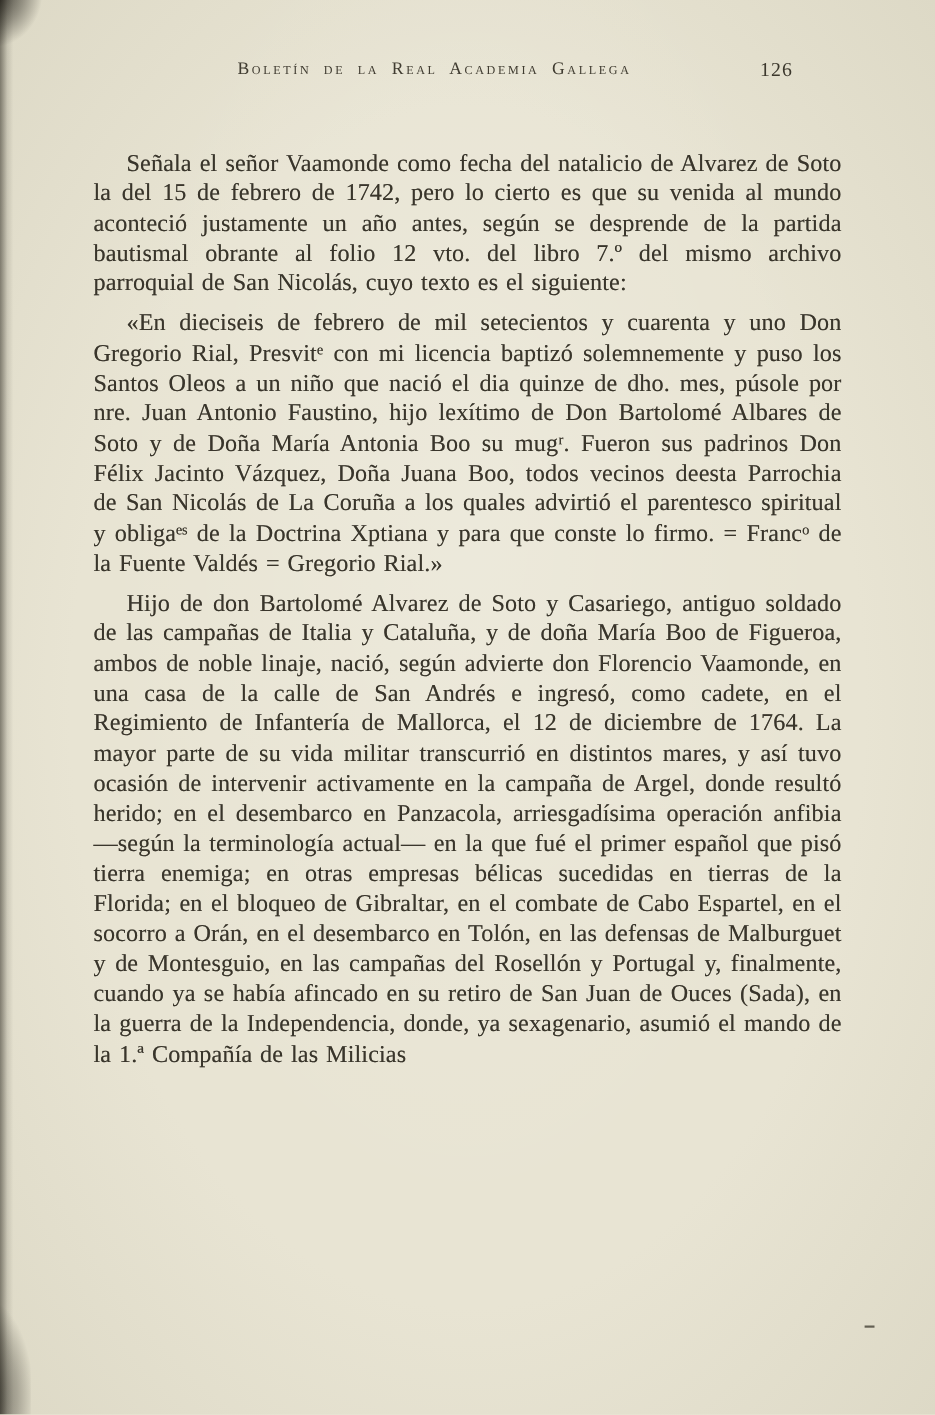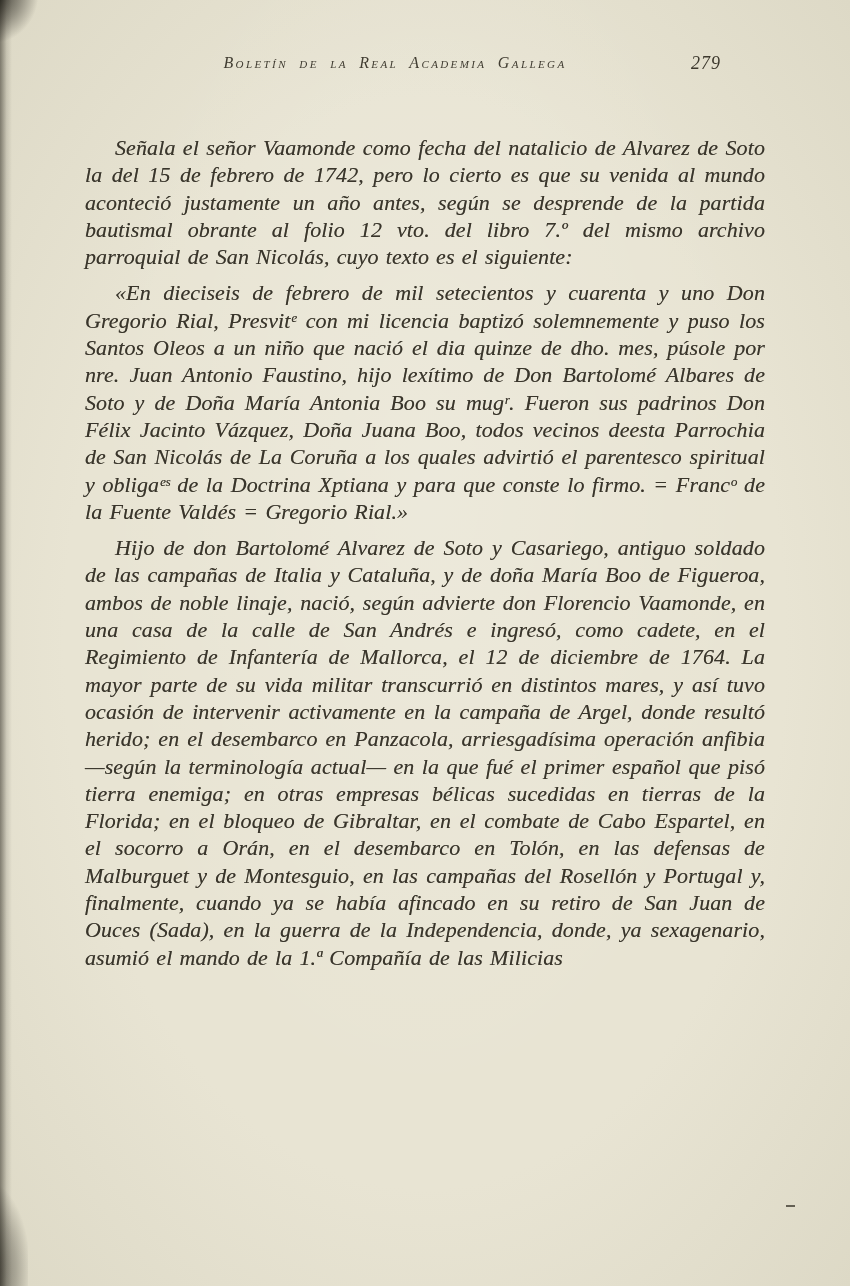--- a/index.html
+++ b/index.html
@@ -50,21 +50,20 @@
     width: 9px; height: 2px;
     background: rgba(57,53,43,0.75);
     pointer-events: none;
   }
   
   .content {
     position: absolute;
     left: 85px;
     right: 85px;
     top: 0;
-    font-style: italic;
   }
   .page-header {
     position: relative;
     margin-top: 54px;
     height: 24px;
   }
   .header-title {
     display: block;
     text-align: center;
     font-variant: small-caps;
@@ -104,21 +103,21 @@
 
   <div class="edge-left"></div>
   <div class="corner-top-left"></div>
   <div class="corner-bottom-left"></div>
   <div class="stray-mark"></div>
 
   <div class="content">
 
     <header class="page-header">
       <span class="header-title">Boletín de la Real Academia Gallega</span>
-      <span class="page-number">279</span>
+      <span class="page-number">126</span>
     </header>
 
     <main class="page-body">
       <p>Señala el señor Vaamonde como fecha del natalicio de Alvarez de Soto la del 15 de febrero de 1742, pero lo cierto es que su venida al mundo aconteció justamente un año antes, según se desprende de la partida bautismal obrante al folio 12 vto. del libro 7.º del mismo archivo parroquial de San Nicolás, cuyo texto es el siguiente:</p>
       <p>«En dieciseis de febrero de mil setecientos y cuarenta y uno Don Gregorio Rial, Presvitᵉ con mi licencia baptizó solemnemente y puso los Santos Oleos a un niño que nació el dia quinze de dho. mes, púsole por nre. Juan Antonio Faustino, hijo lexítimo de Don Bartolomé Albares de Soto y de Doña María Antonia Boo su mugʳ. Fueron sus padrinos Don Félix Jacinto Vázquez, Doña Juana Boo, todos vecinos deesta Parrochia de San Nicolás de La Coruña a los quales advirtió el parentesco spiritual y obligaᵉˢ de la Doctrina Xptiana y para que conste lo firmo. = Francᵒ de la Fuente Valdés = Gregorio Rial.»</p>
       <p>Hijo de don Bartolomé Alvarez de Soto y Casariego, antiguo soldado de las campañas de Italia y Cataluña, y de doña María Boo de Figueroa, ambos de noble linaje, nació, según advierte don Florencio Vaamonde, en una casa de la calle de San Andrés e ingresó, como cadete, en el Regimiento de Infantería de Mallorca, el 12 de diciembre de 1764. La mayor parte de su vida militar transcurrió en distintos mares, y así tuvo ocasión de intervenir activamente en la campaña de Argel, donde resultó herido; en el desembarco en Panzacola, arriesgadísima operación anfibia —según la terminología actual— en la que fué el primer español que pisó tierra enemiga; en otras empresas bélicas sucedidas en tierras de la Florida; en el bloqueo de Gibraltar, en el combate de Cabo Espartel, en el socorro a Orán, en el desembarco en Tolón, en las defensas de Malburguet y de Montesguio, en las campañas del Rosellón y Portugal y, finalmente, cuando ya se había afincado en su retiro de San Juan de Ouces (Sada), en la guerra de la Independencia, donde, ya sexagenario, asumió el mando de la 1.ª Compañía de las Milicias</p>
     </main>
 
   </div>
 </div>

